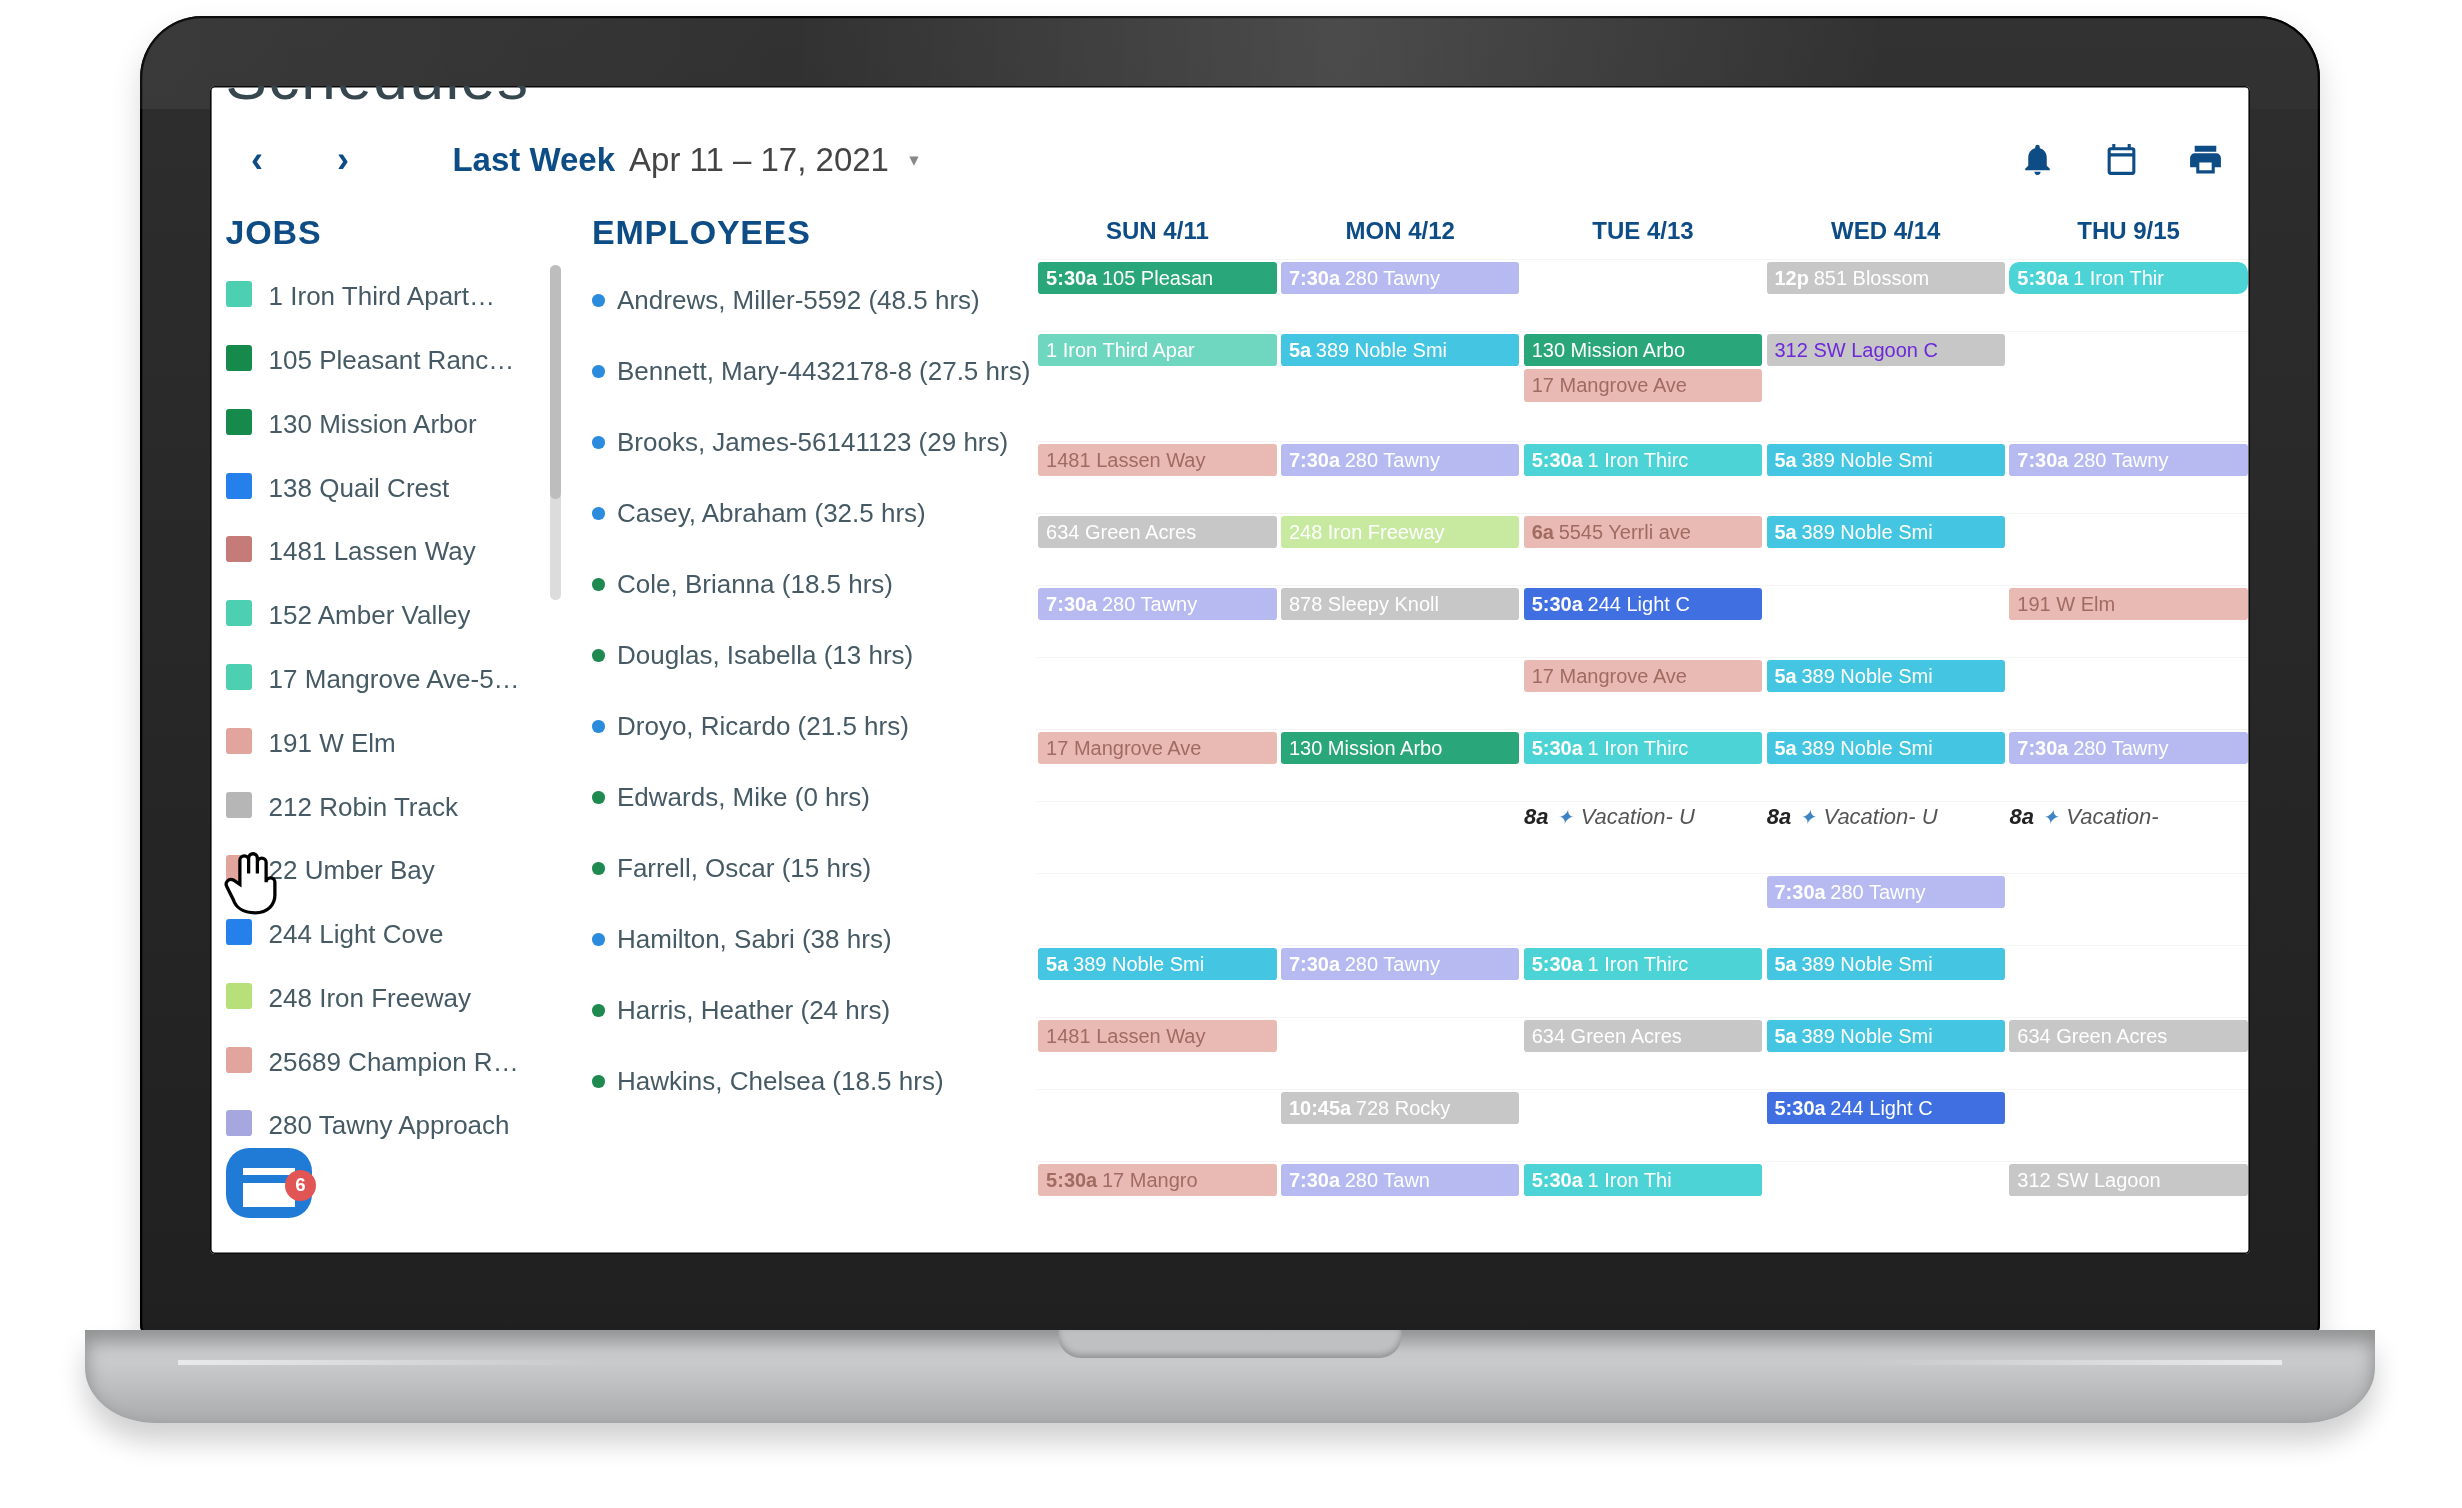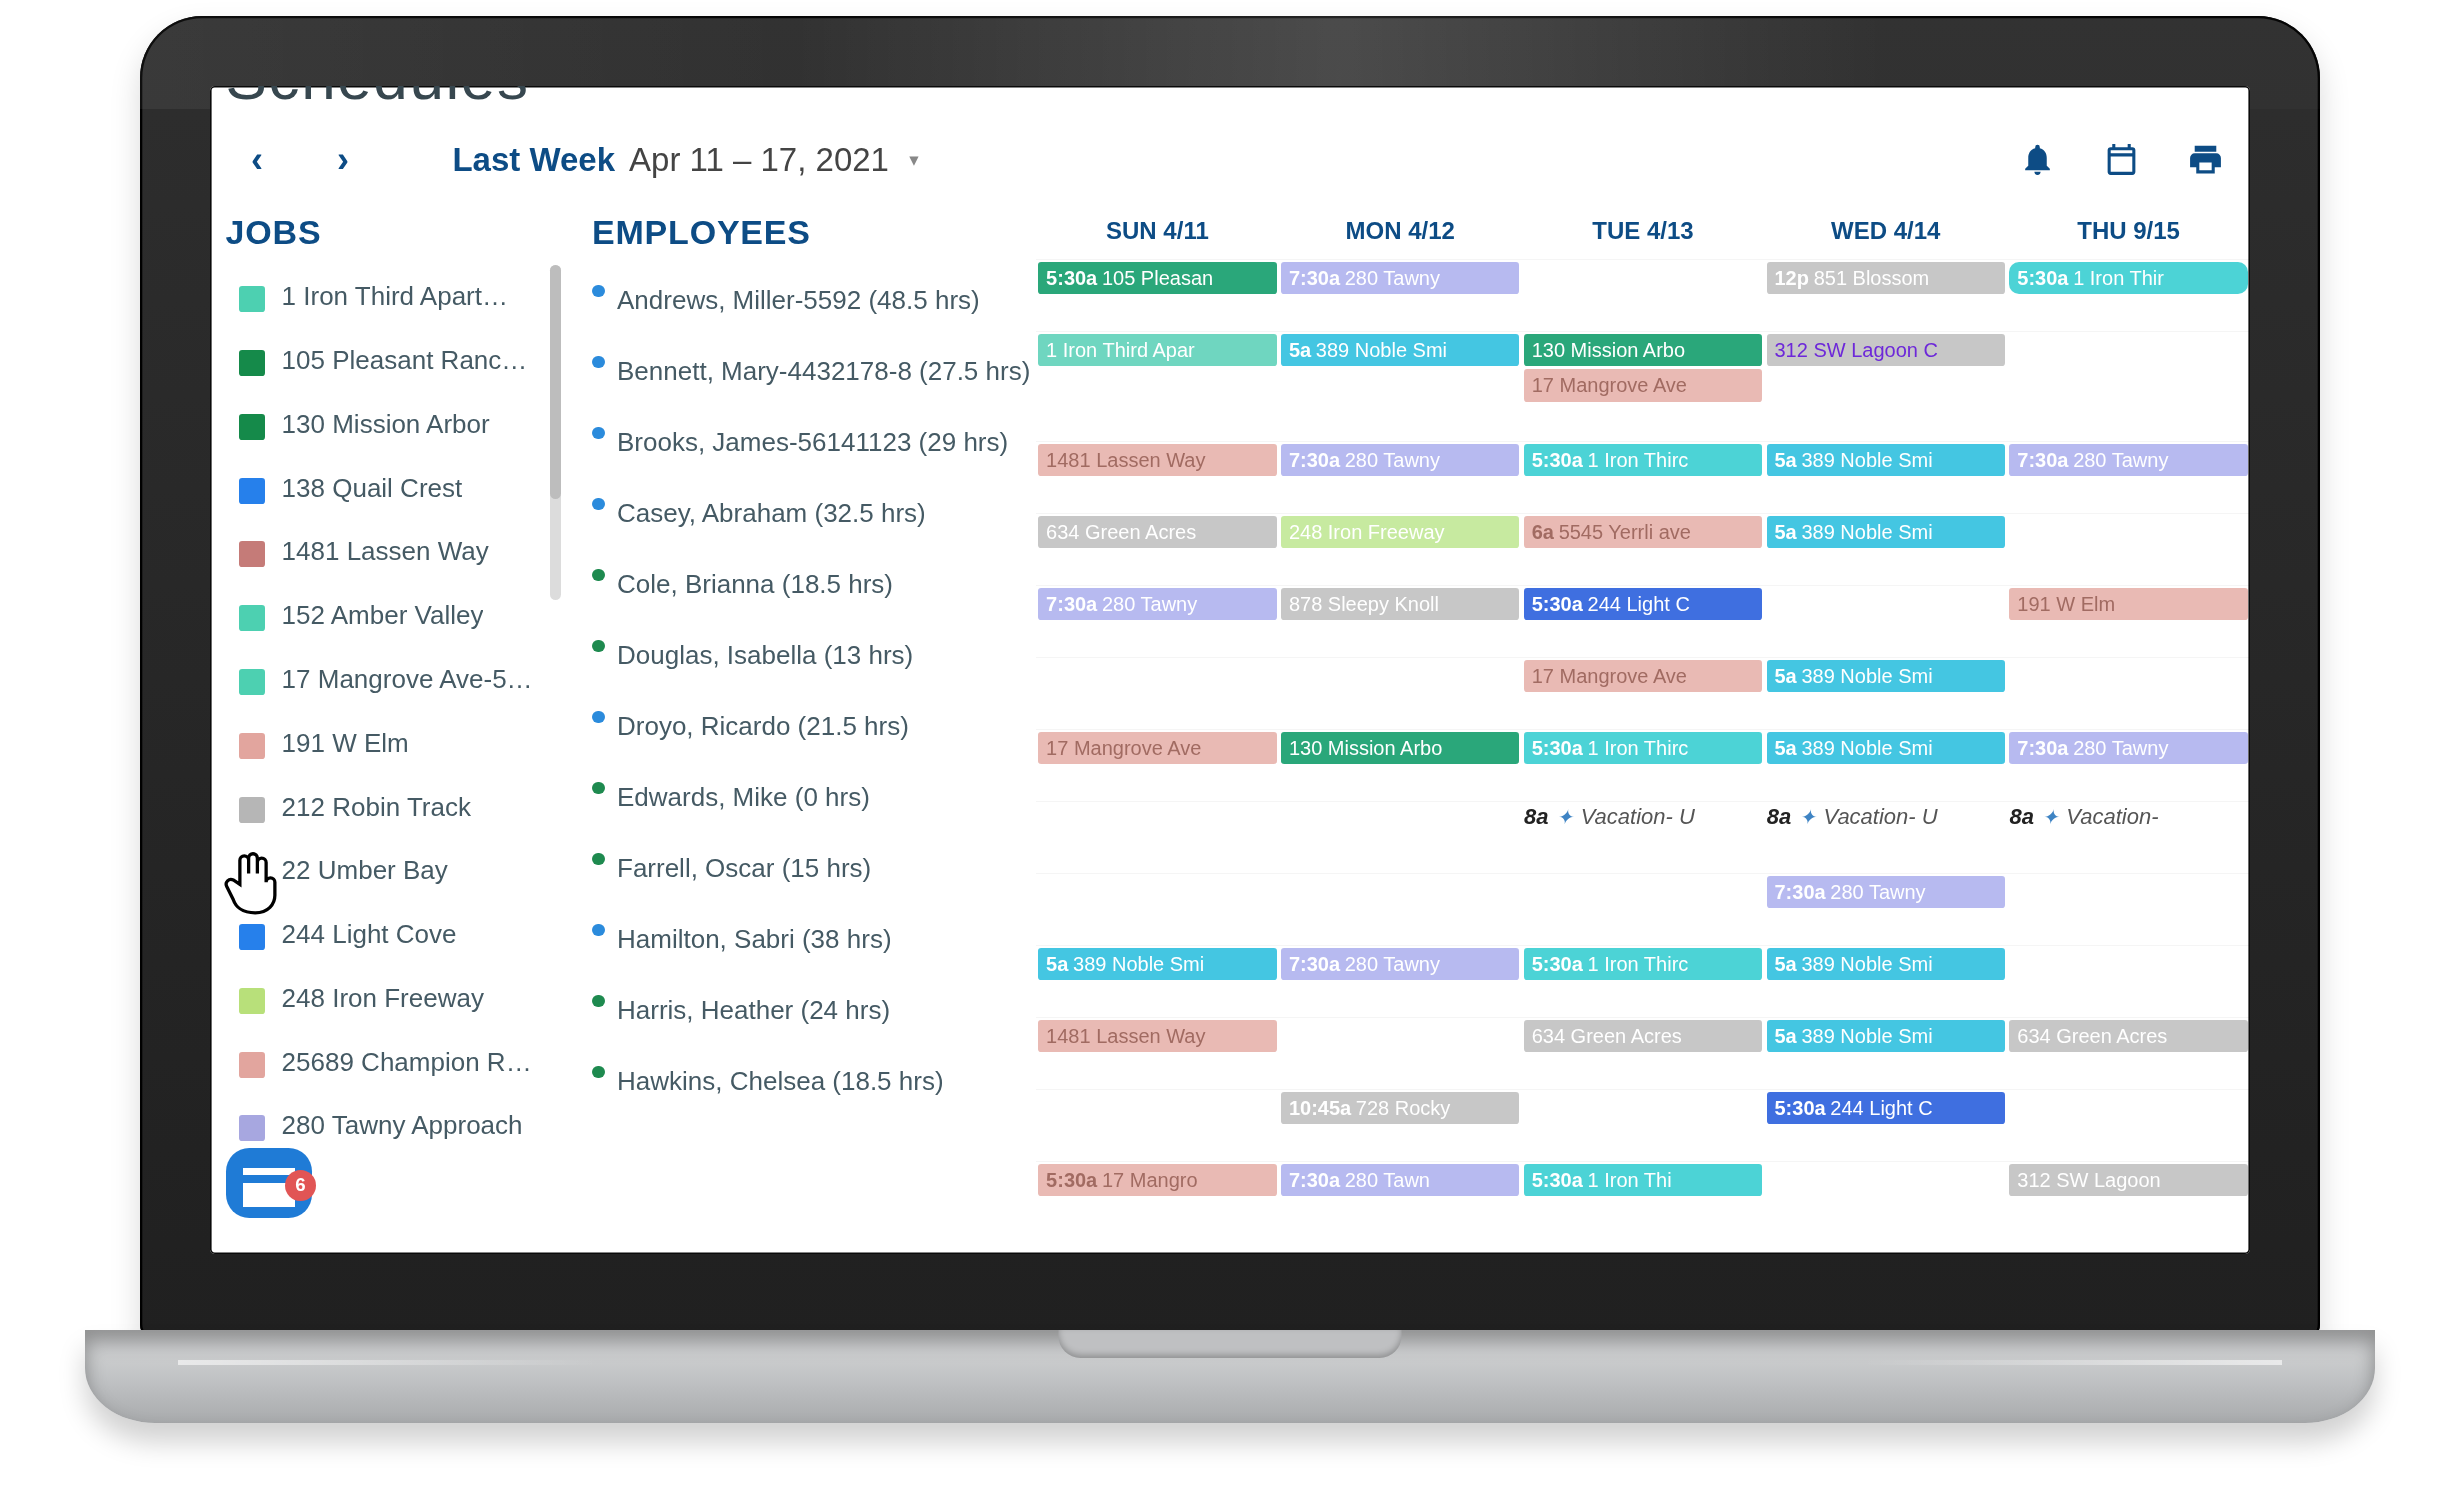--- a/index.html
+++ b/index.html
@@ -75,27 +75,27 @@
   .tb-icon { color:#0d4c85; width:37px; height:37px; }
 
   .content { display:flex; height:calc(100% - 179px);}
 
   
   .jobs { width:343px; flex:none; padding-left:15.6px; position:relative;}
   .section-header { color:#0d4c85; font-weight:700; font-size:34px; letter-spacing:0.8px; padding:7.8px 0 12.5px;}
   .jobs-list { position:relative; }
   .jobs-scroll { position:absolute; right:-7.8px; top:0; width:11px; height:335px; background:#dcdcdc; border-radius:6.2px;}
   .jobs-scroll::after{ content:""; position:absolute; left:0; right:0; top:0; height:234px; background:#bdbdbd; border-radius:6.2px;}
-  .job-item { display:flex; align-items:flex-end; gap:17px; padding:16.4px 0;margin-left:13px;}
+  .job-item { display:flex; align-items:flex-start; gap:17px; padding:16.4px 0;}
   .job-swatch {width:26px;height:26px;border-radius:3.1px;flex:none;}
   .job-name {font-size:26px; color:#455a64; white-space:nowrap; overflow:hidden; text-overflow:ellipsis; max-width:265px;}
 
   
   .employees { width:483px; flex:none; padding-left:39px;}
-  .emp-item { display:flex; align-items:flex-start; gap:12.5px; padding:20px 0;}
+  .emp-item { display:flex; align-items:center; gap:12.5px; padding:20px 0;}
   .emp-dot {width:12.5px;height:12.5px;border-radius:50%;flex:none;}
   .emp-name {font-size:26px; color:#455a64;}
 
   
   .grid { flex:1; position:relative; }
   .day-header-row { display:flex; }
   .day-header { flex:1; text-align:center; font-size:24px; font-weight:700; color:#0d4c85; padding:11px 0 14px;}
   .rows { }
   .row { display:flex; min-height:72px; border-top:0.8px solid rgba(0,0,0,0.04);justify-content:space-between;}
   .row.tall .cell{min-height:109px;}

